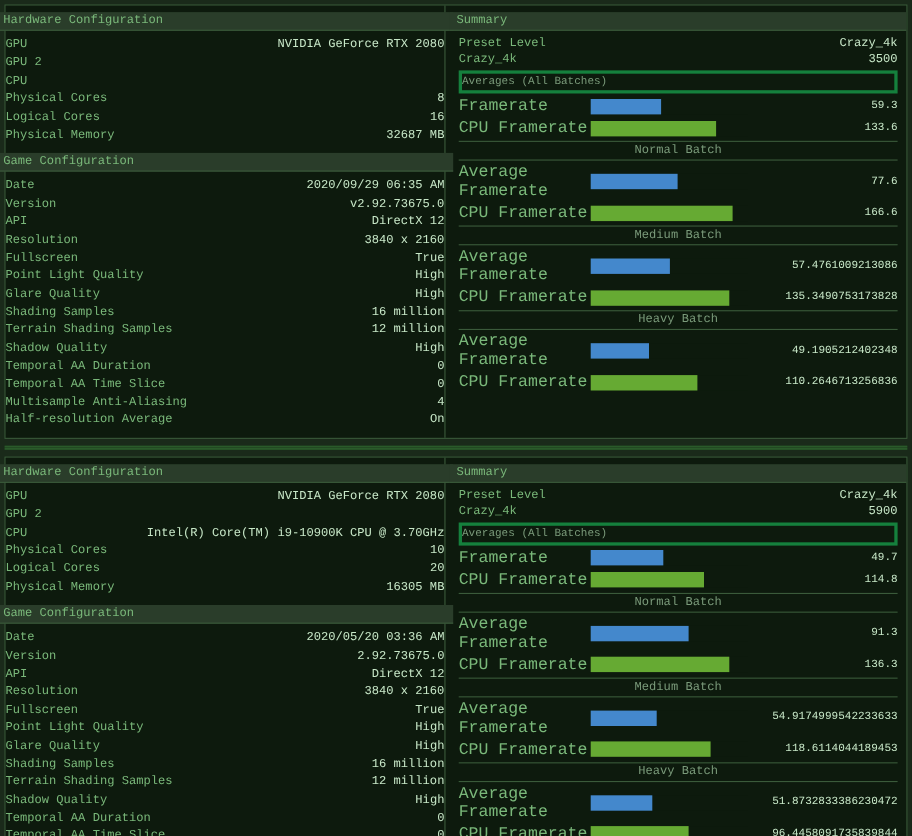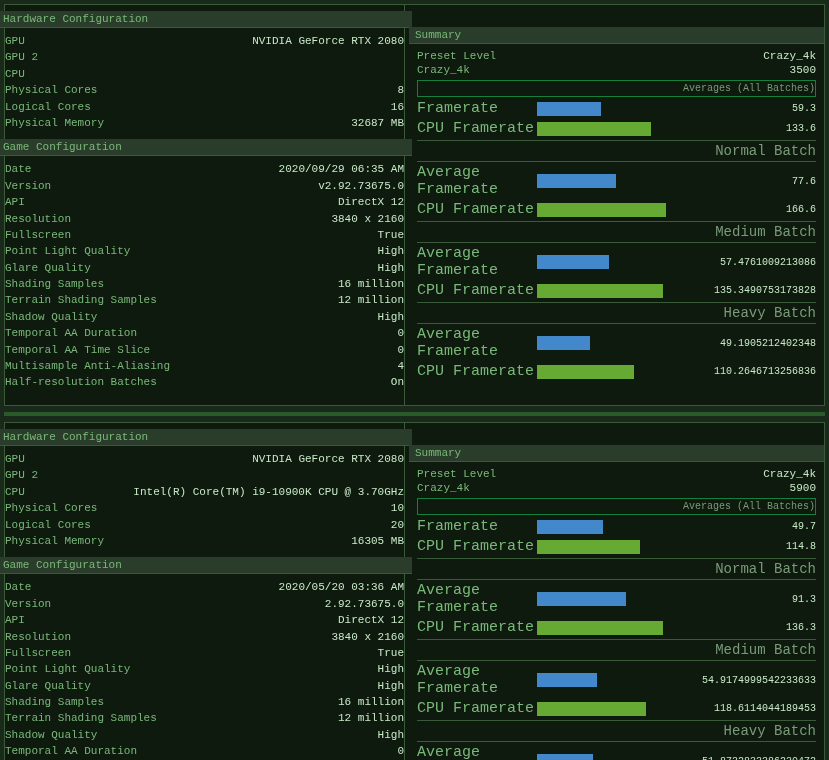--- a/index.html
+++ b/index.html
@@ -24,21 +24,21 @@
       background: #0d1a0d;
     }
     .left-panel {
       width: 400px;
       min-width: 400px;
       padding: 6px 0;
       border-right: 1px solid #3a5a3a;
     }
     .right-panel {
       flex: 1;
-      padding: 22px 8px;
+      padding: 6px 8px;
     }
     .section-header {
       background: #2a3d2a;
       color: #7ab87a;
       font-size: 11px;
       padding: 2px 6px;
       margin: 0 -8px 6px -8px;
       border-bottom: 1px solid #3a5a3a;
     }
     .kv-row {
@@ -57,23 +57,23 @@
       margin-left: 8px;
     }
     .summary-preset-row {
       display: flex;
       justify-content: space-between;
       margin-bottom: 2px;
     }
     .summary-key { color: #7ab87a; }
     .summary-value { color: #c8e8c8; }
     .batch-section-label {
-      text-align: right;
+      text-align: center;
       color: #7a9a7a;
-      font-size: 14px;
+      font-size: 11px;
       padding: 2px 0;
       margin: 3px 0 2px 0;
       border-top: 1px solid #3a5a3a;
       border-bottom: 1px solid #3a5a3a;
     }
     .bar-row {
       display: flex;
       align-items: center;
       margin-bottom: 3px;
     }
@@ -96,26 +96,26 @@
     .bar-blue { background: #4488cc; }
     .bar-green { background: #66aa33; }
     .bar-value {
       color: #c8e8c8;
       font-size: 10px;
       white-space: nowrap;
       min-width: 130px;
       text-align: right;
     }
     .averages-label {
-      text-align: right;
+      text-align: left;
       color: #7a9a7a;
       font-size: 10px;
       padding: 2px 0;
       margin: 4px 0 3px 0;
-      border: 1px solid #15803d;
+      border: 3px solid #15803d;
     }
     .divider {
       height: 4px;
       background: #0a100a;
       border-top: 2px solid #2a5a2a;
       border-bottom: 2px solid #2a5a2a;
       margin: 2px 0;
     }
   </style>
 </head>
@@ -195,21 +195,21 @@
         </div>
         <div class="kv-row">
           <span class="kv-key">Temporal AA Time Slice</span>
           <span class="kv-value">0</span>
         </div>
         <div class="kv-row">
           <span class="kv-key">Multisample Anti-Aliasing</span>
           <span class="kv-value">4</span>
         </div>
         <div class="kv-row">
-          <span class="kv-key">Half-resolution Batches</span>
+          <span class="kv-key">Half-resolution Average</span>
           <span class="kv-value">On</span>
         </div>
       </div>
       <div class="right-panel">
         <div class="section-header">Summary</div>
         <div class="summary-preset-row">
           <span class="summary-key">Preset Level</span>
           <span class="summary-value">Crazy_4k</span>
         </div>
         <div class="summary-preset-row">

